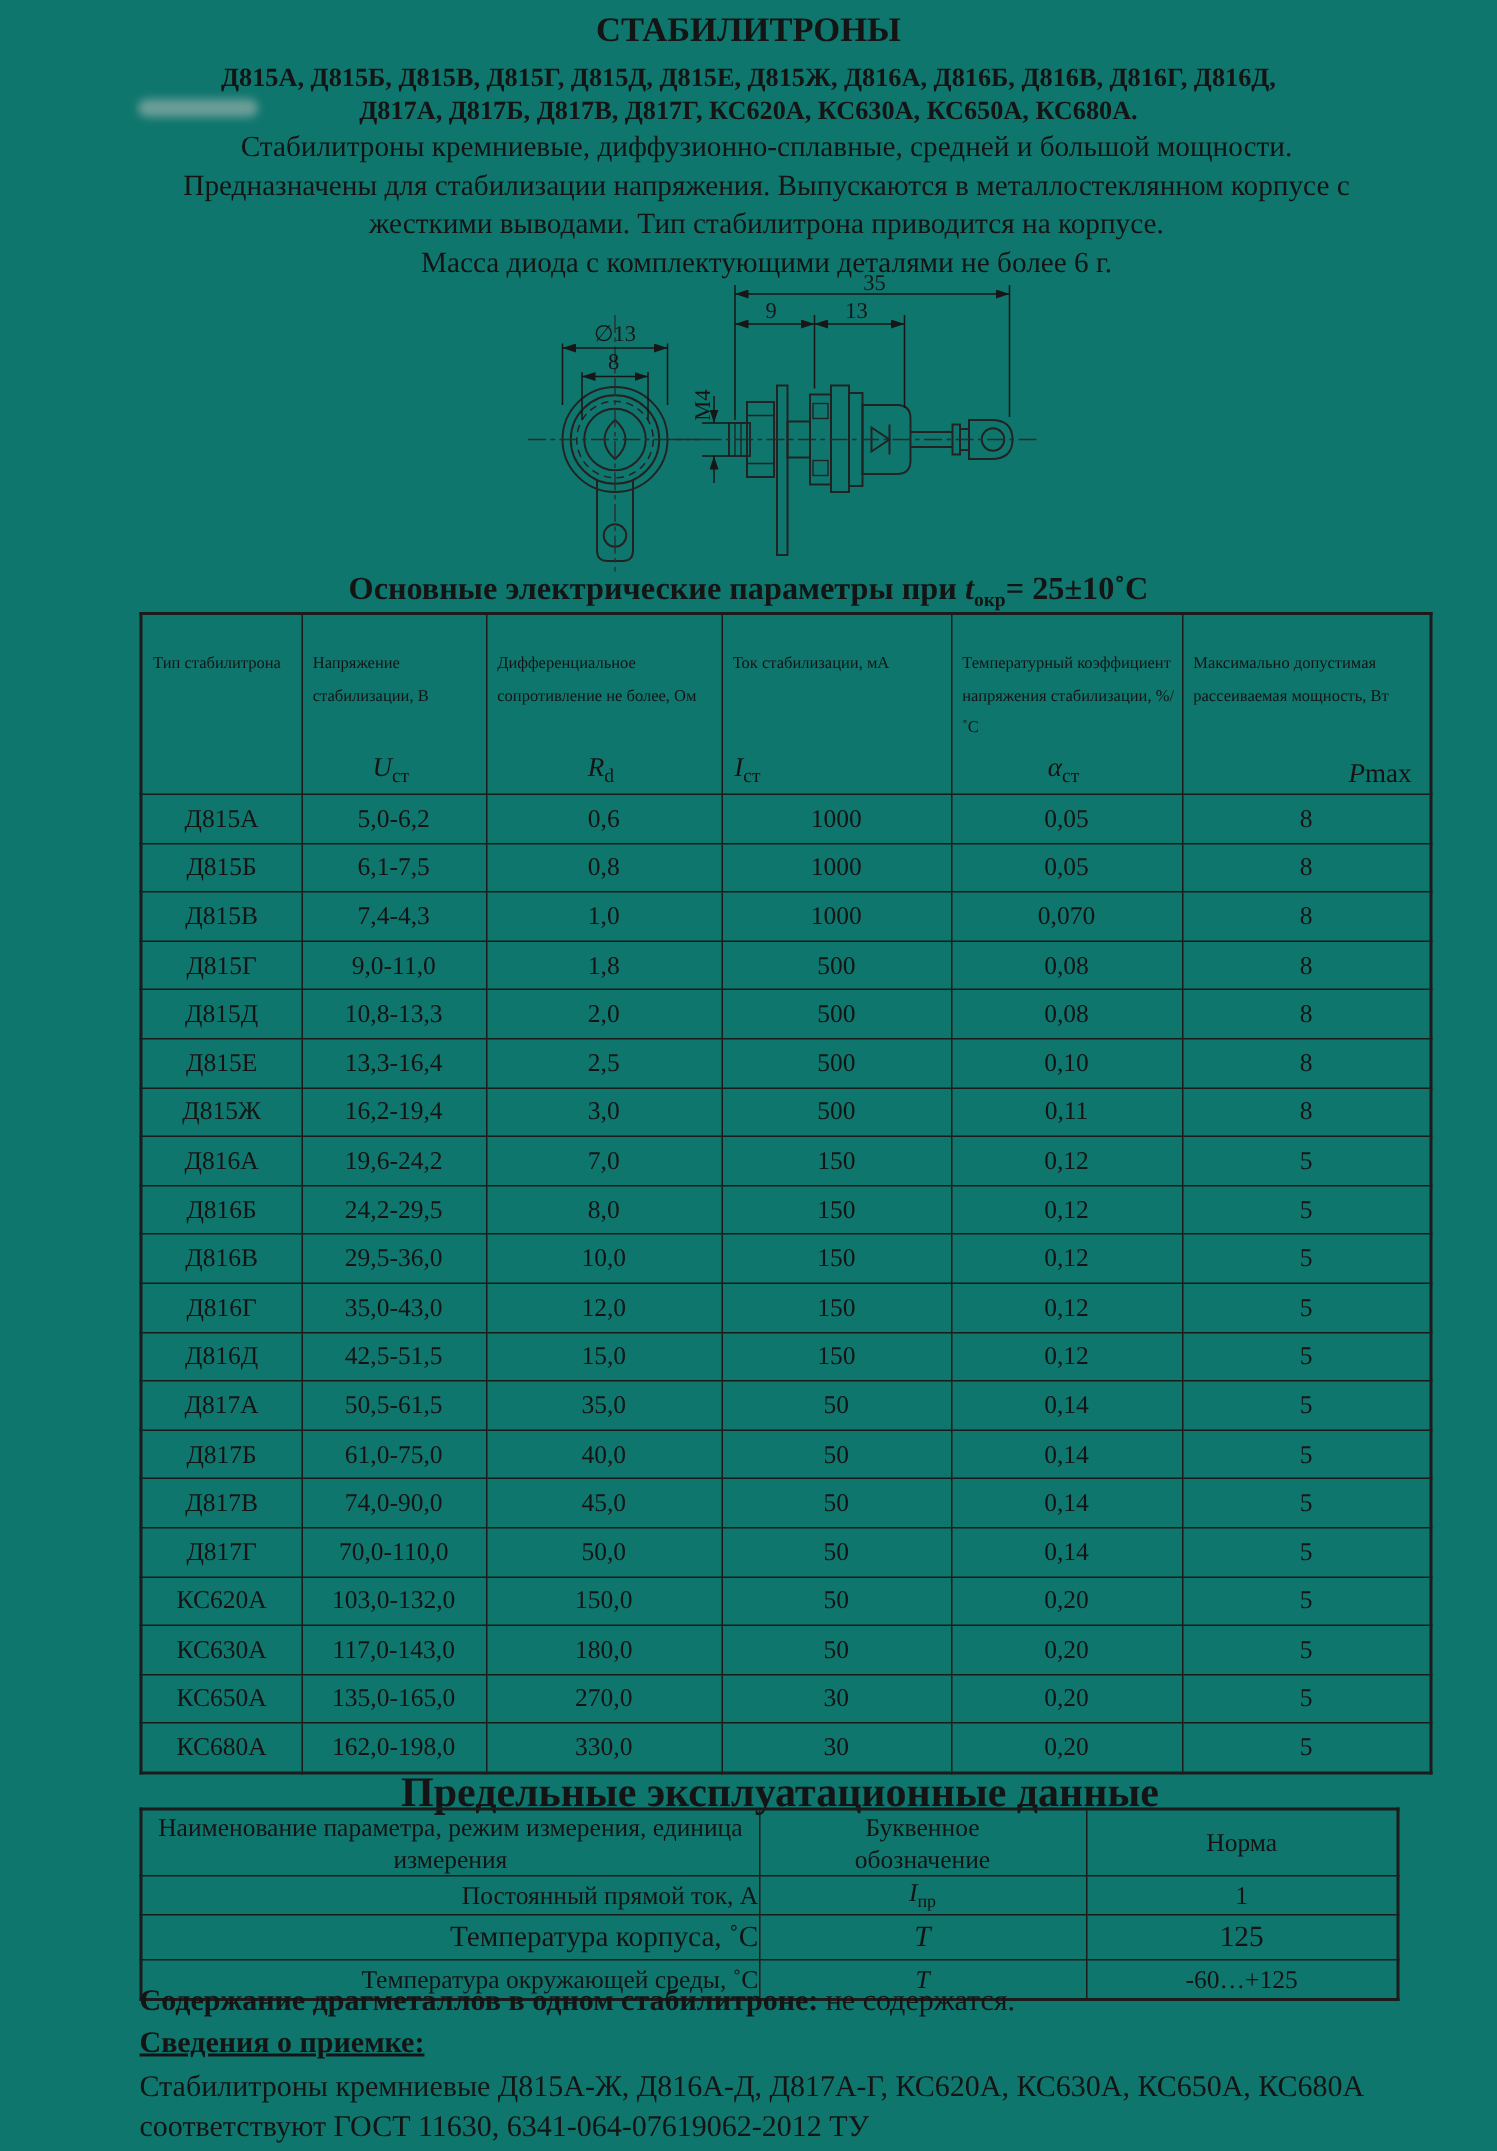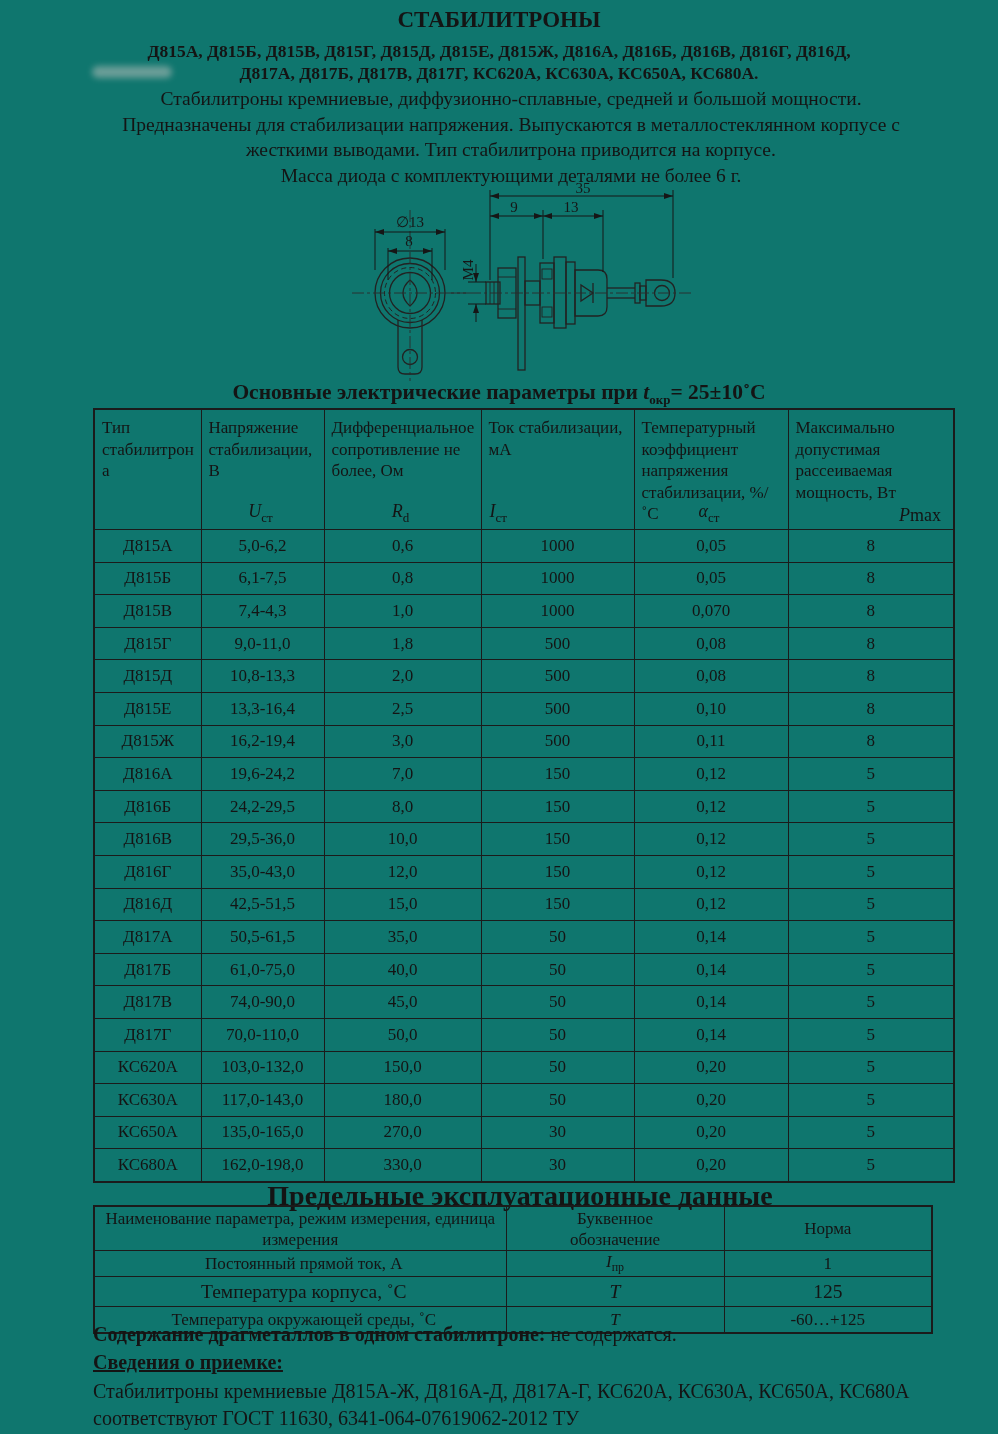--- a/index.html
+++ b/index.html
@@ -24,34 +24,34 @@
   .tbl-title { position:absolute; left:0; width:100%; text-align:center; font-weight:bold; white-space:nowrap; }
   .t1 { top:380px; font-size:21.5px; }
   .t1 i { font-size:21.5px; }
   .t1 sub { font-size:13px; }
   .t2 { top:1180px; font-size:28px;margin-left:21px; }
 
   table { border-collapse:collapse; table-layout:fixed; }
   .etable { position:absolute; left:93px; top:408px; width:860px; border:2px solid #1b1b1b; }
   .etable th, .etable td { border:1px solid #1b1b1b; padding:0; }
   .etable thead th { height:119px; vertical-align:top; font-weight:normal; position:relative; }
-  .etable .col-label { font-size:17px; line-height:21.5px; text-align:left;
-    padding:7px 4px 0 7px; overflow-wrap:anywhere; }
+  .etable .col-label { font-size:11px; line-height:21.5px; text-align:left;
+    padding:22px 4px 0 7px; overflow-wrap:anywhere; }
   .etable .col-sym { position:absolute; bottom:3px; left:0; right:0;
     font-size:18px; padding:0 12px 0 8px; }
   .etable .col-sym i { font-size:18px; }
   .etable .col-sym sub { font-size:13px; }
   .etable tbody td { text-align:center; font-size:17px; height:31.6px; }
 
   .ltable { position:absolute; left:93px; top:1205px; width:838px; border:2px solid #1b1b1b; }
   .ltable th, .ltable td { border:1px solid #1b1b1b; padding:0; }
   .ltable thead th { height:43px; font-weight:normal; font-size:17px; line-height:21px;
     text-align:center; vertical-align:middle; }
   .ltable tbody td { font-size:17px; height:25px; text-align:center; }
-  .ltable tbody td.param { text-align:center; padding-left:7px; }
+  .ltable tbody td.param { text-align:right; padding-left:7px; }
   .ltable tbody tr.big td { font-size:19.5px; height:29px; }
   .ltable sub { font-size:12px; }
 
   .foot { position:absolute; left:93px; width:846px; font-size:20px; text-align:left; }
   .f1 { top:1323px; } .f2 { top:1351px;text-decoration:underline; } .f3 { top:1378px; line-height:26.5px; }
 </style>
 </head>
 <body>
 
 <div class="page">

